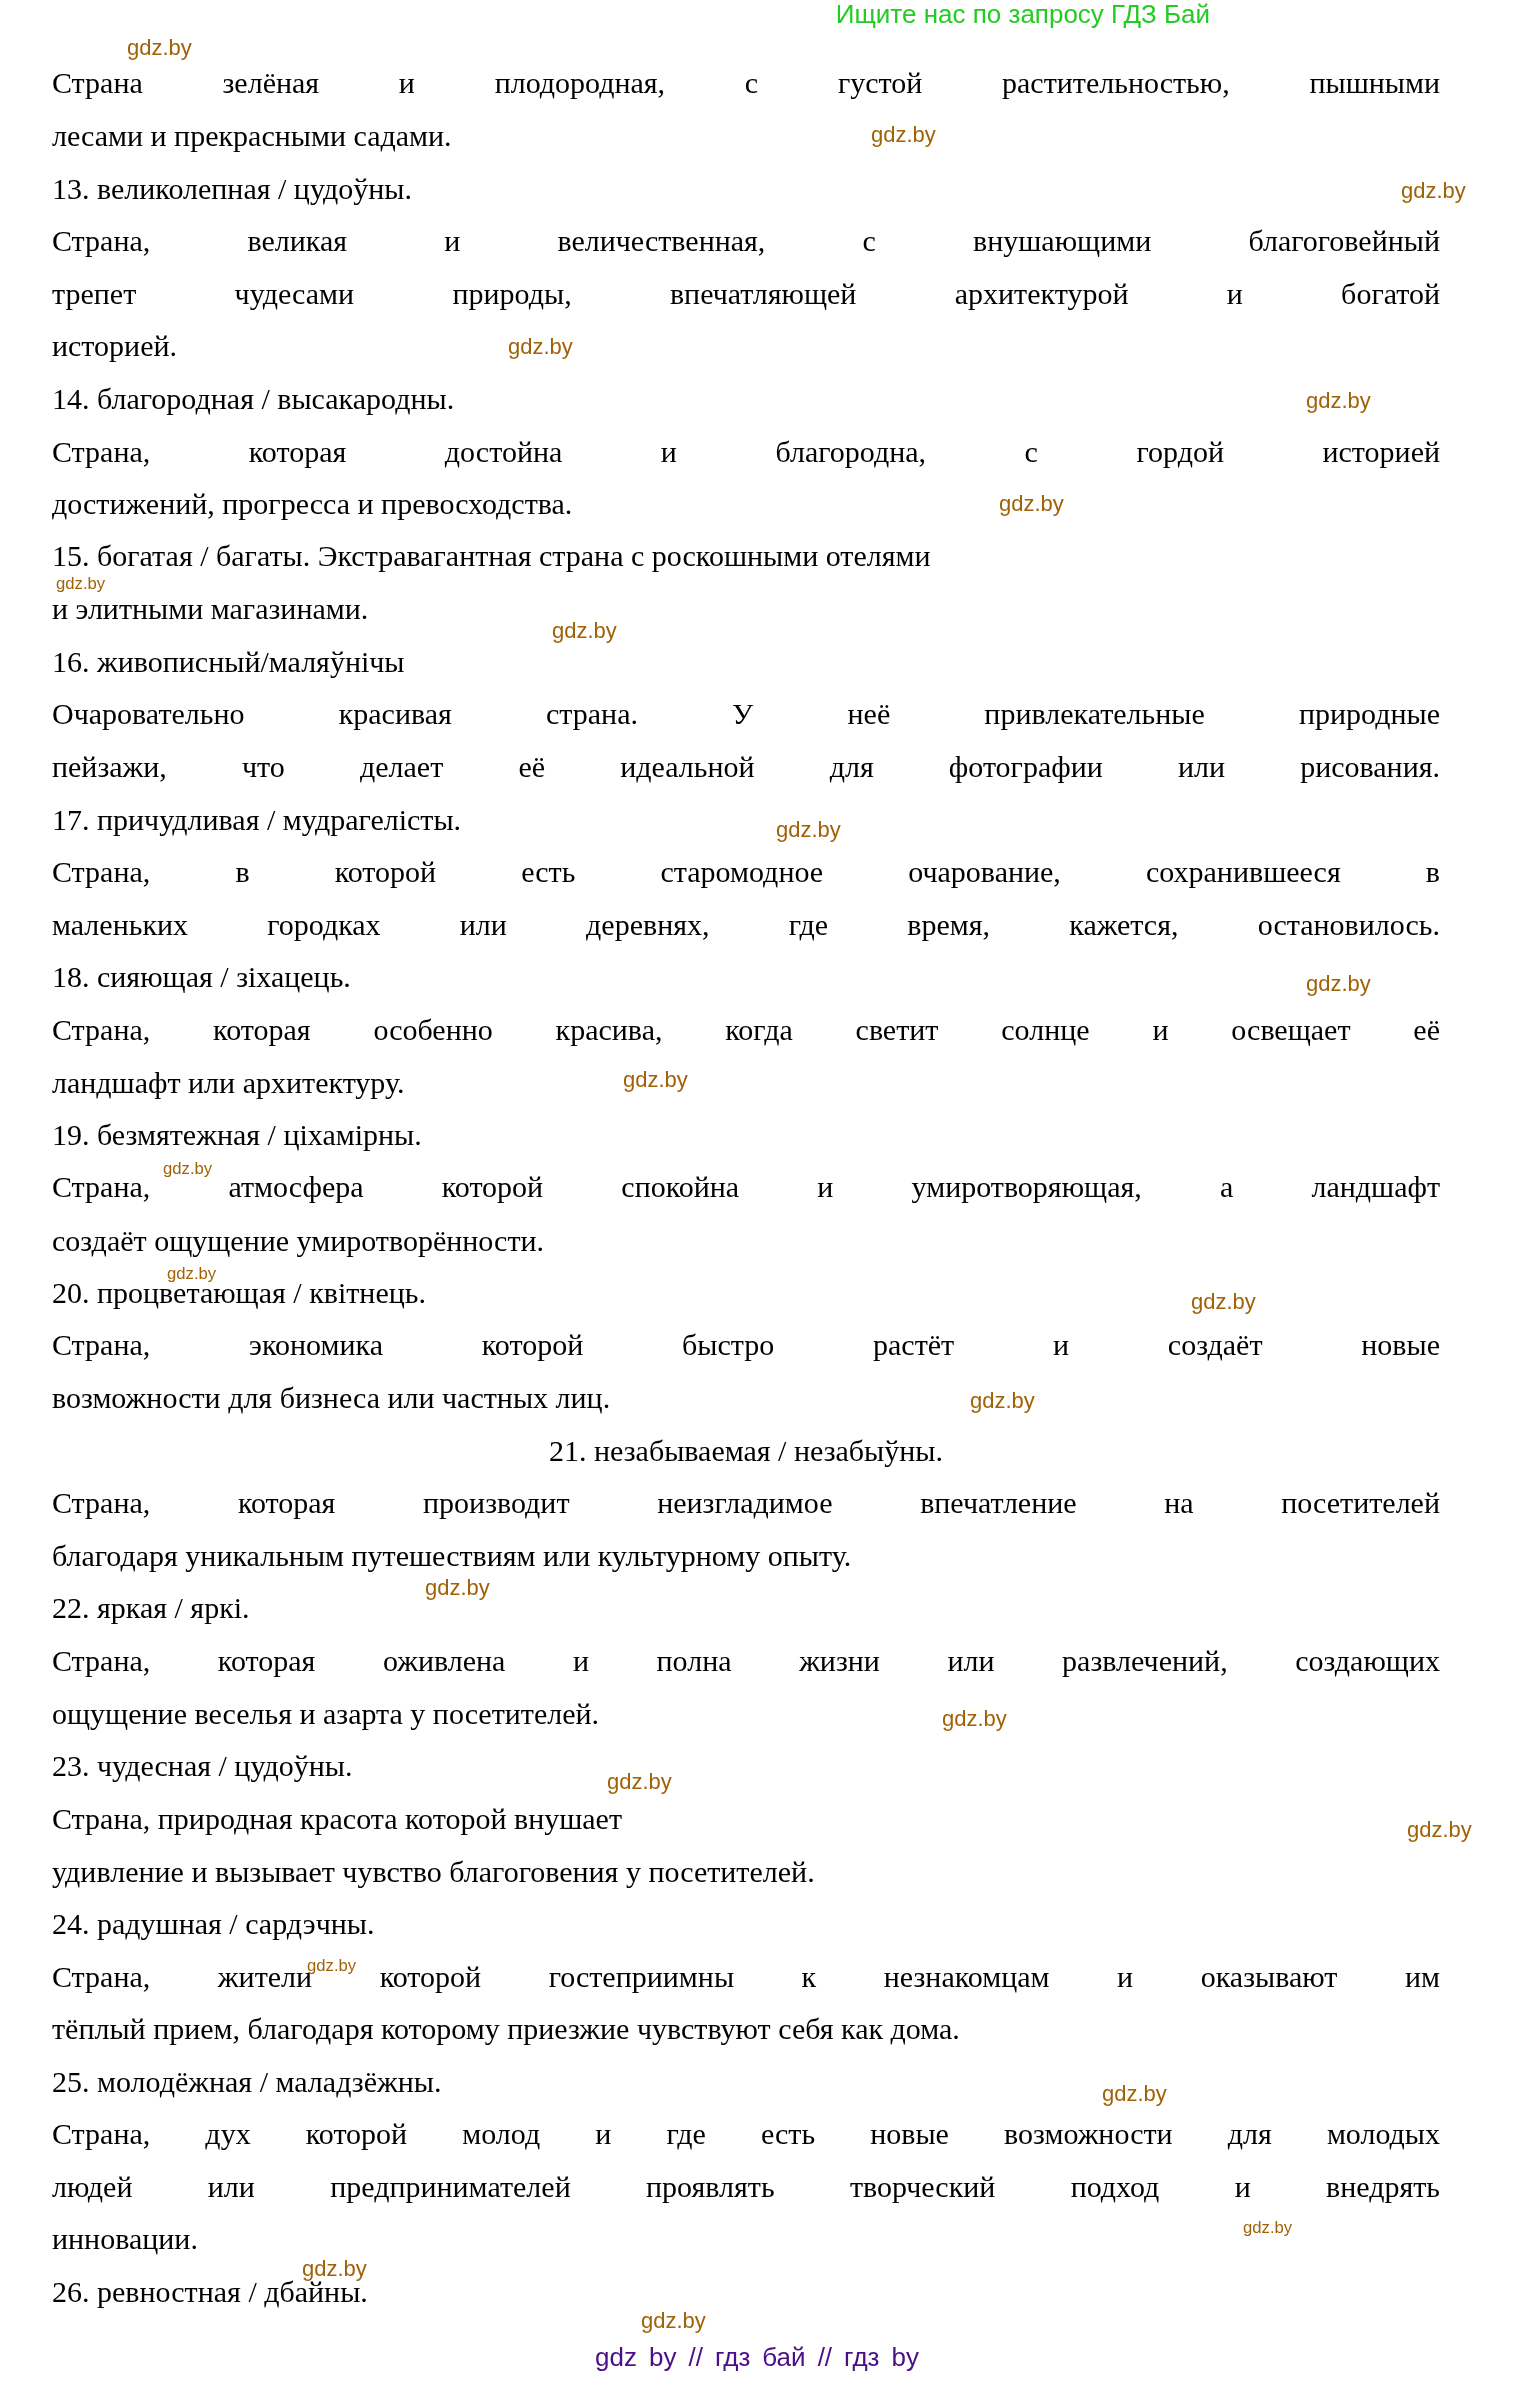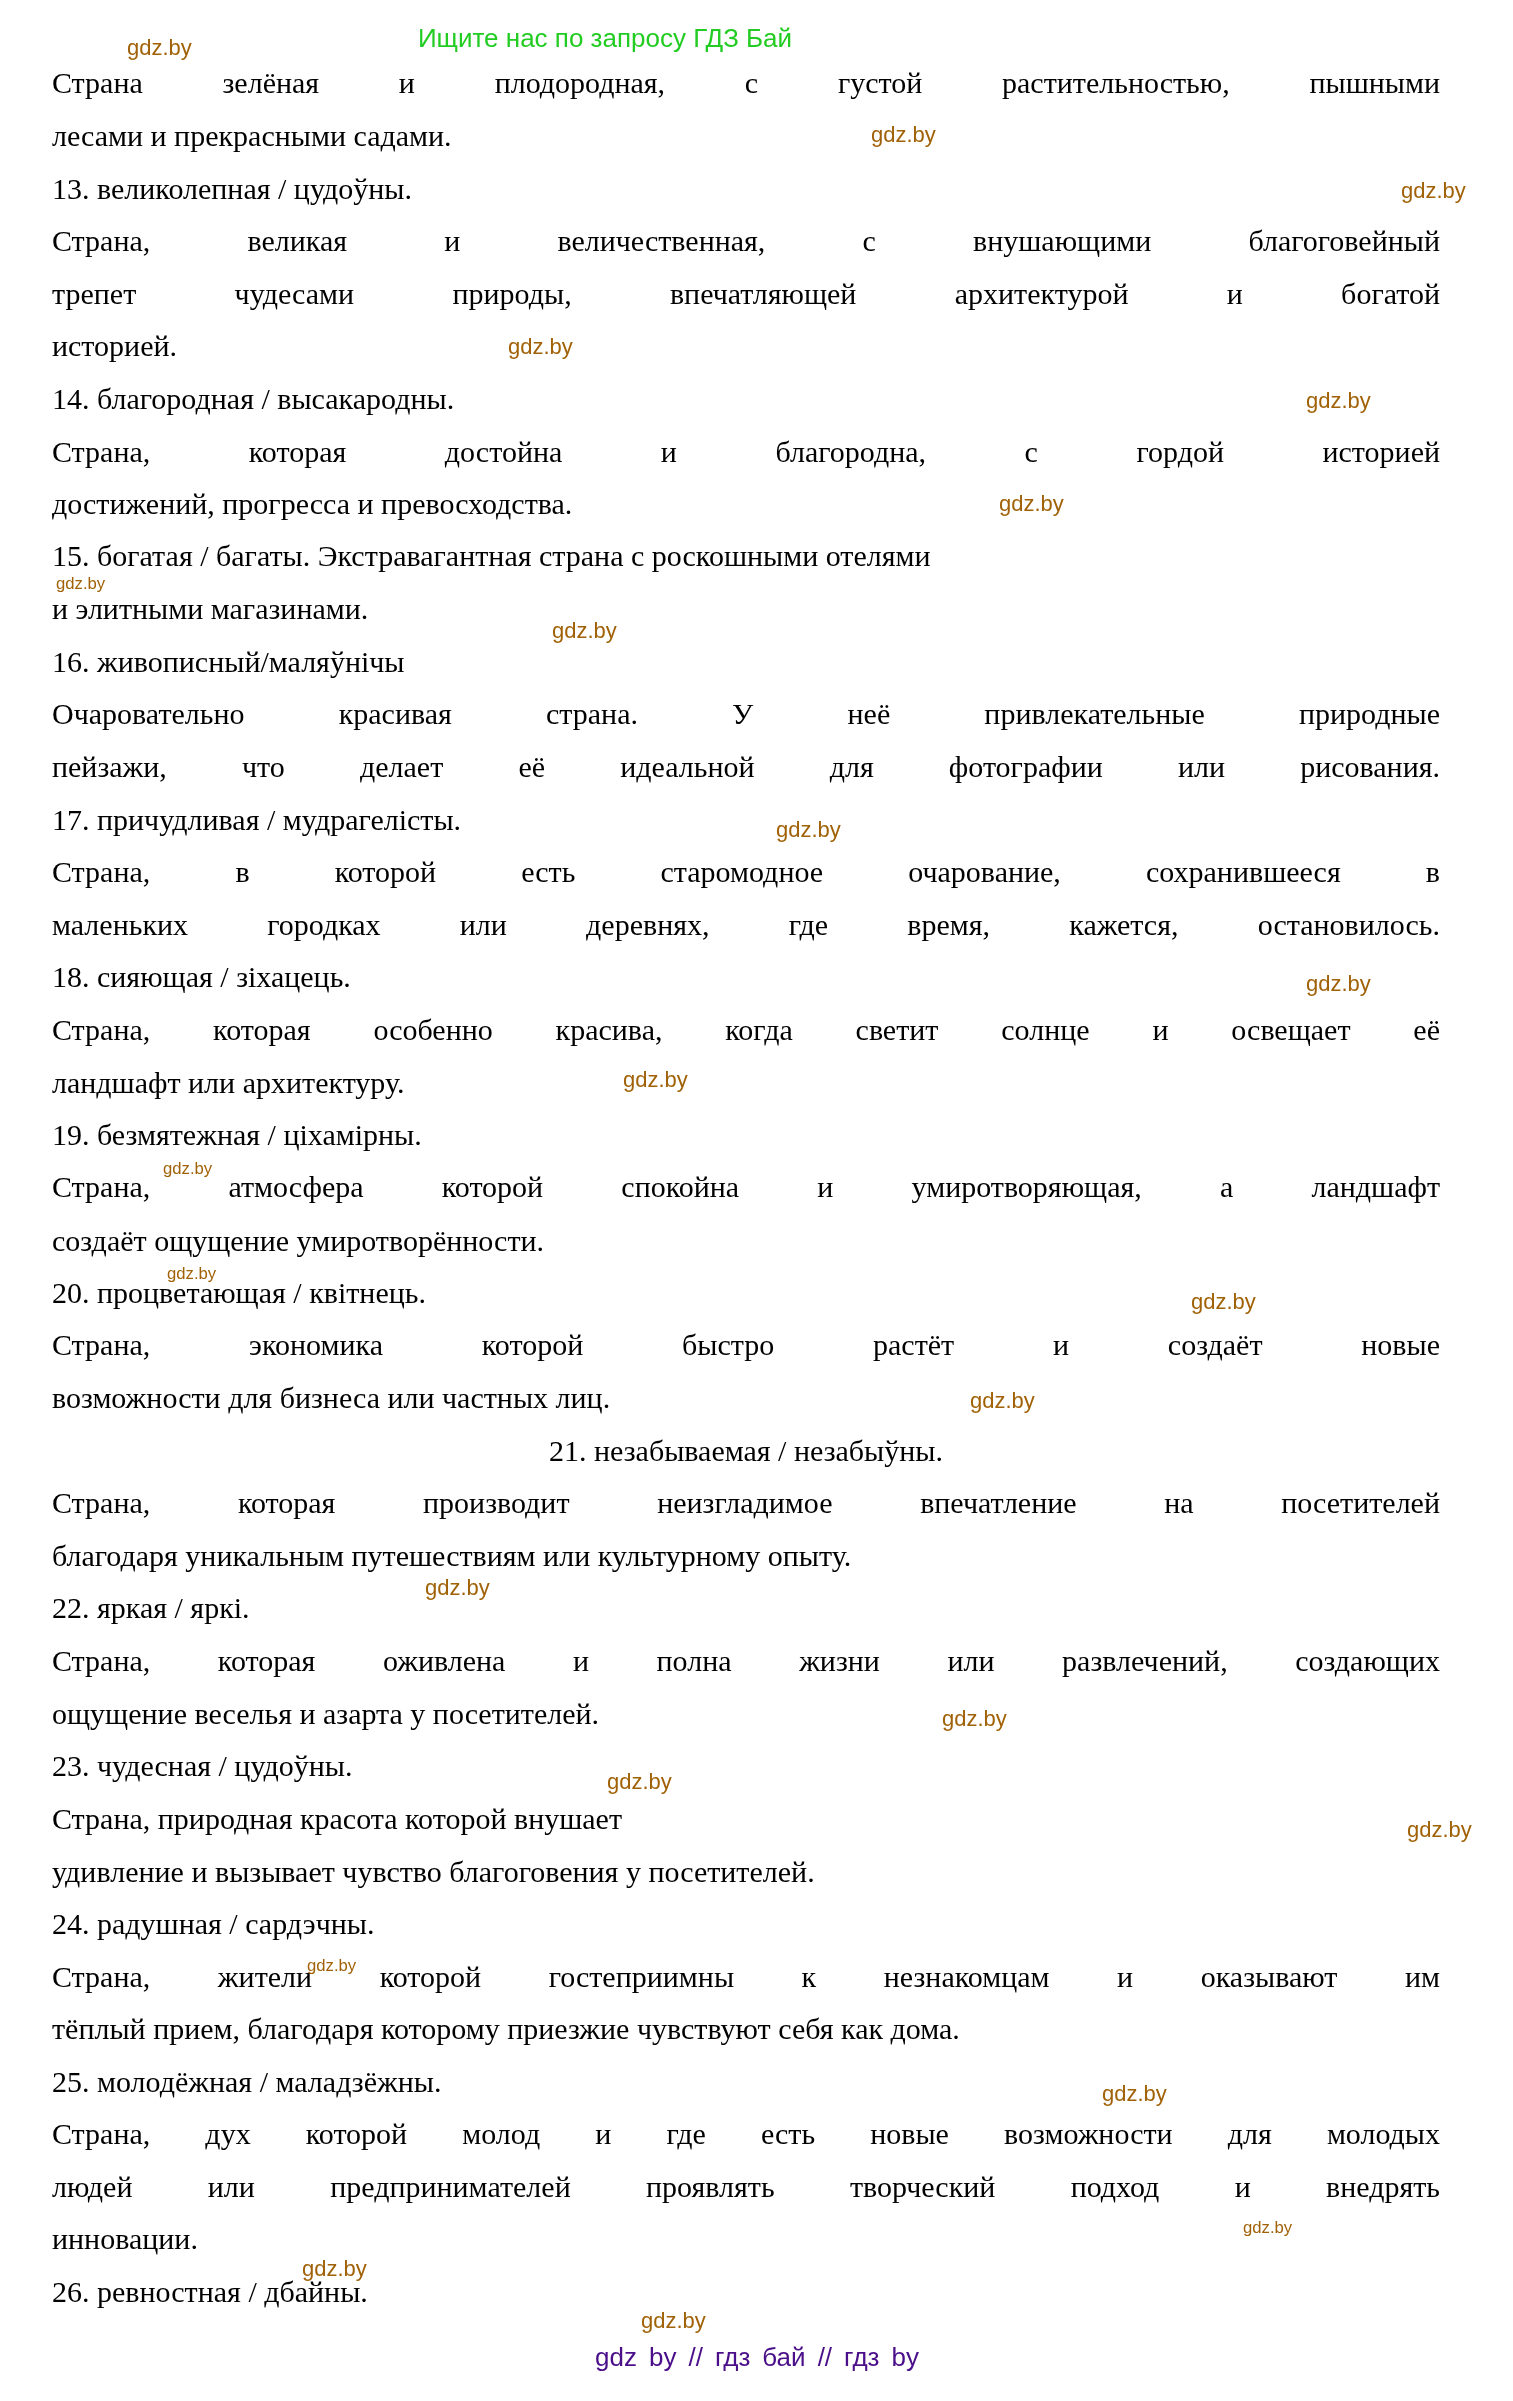--- a/index.html
+++ b/index.html
@@ -1,18 +1,18 @@
 <!DOCTYPE html>
 <html style="font-size:12.7px"><head>
 <meta charset="utf-8">
 <style>
   html, body { margin:0; padding:0; background:#ffffff; }
   body { width:1514px; height:2401px; position:relative; overflow:hidden; }
-  .header { position:absolute; left:0; width:1210px; top:0; text-align:center;
-    font-family:"Liberation Sans", sans-serif; font-size:26px; color:#22cc22; line-height:29px;margin-top:24px; }
+  .header { position:absolute; left:0; width:1210px; top:0; text-align:right;
+    font-family:"Liberation Sans", sans-serif; font-size:26px; color:#22cc22; line-height:29px; }
   .line { position:absolute; left:52px; width:1388px; height:52px; line-height:52px;
     font-family:"Liberation Serif", serif; font-size:30px; color:#000; white-space:nowrap; }
   .line.just { text-align:justify; text-align-last:justify; }
   .wm { position:absolute; font-family:Liberation Sans, sans-serif; font-size:22px; color:#a16207; line-height:24px; }
   .wm.small { font-size:16.7px; }
   .footer { position:absolute; left:0; width:1514px; top:2342px; text-align:center;
     font-family:"Liberation Sans", sans-serif; font-size:26px; color:#4b0f8a; word-spacing:4.8px; }
 </style>
 </head>
 <body>

